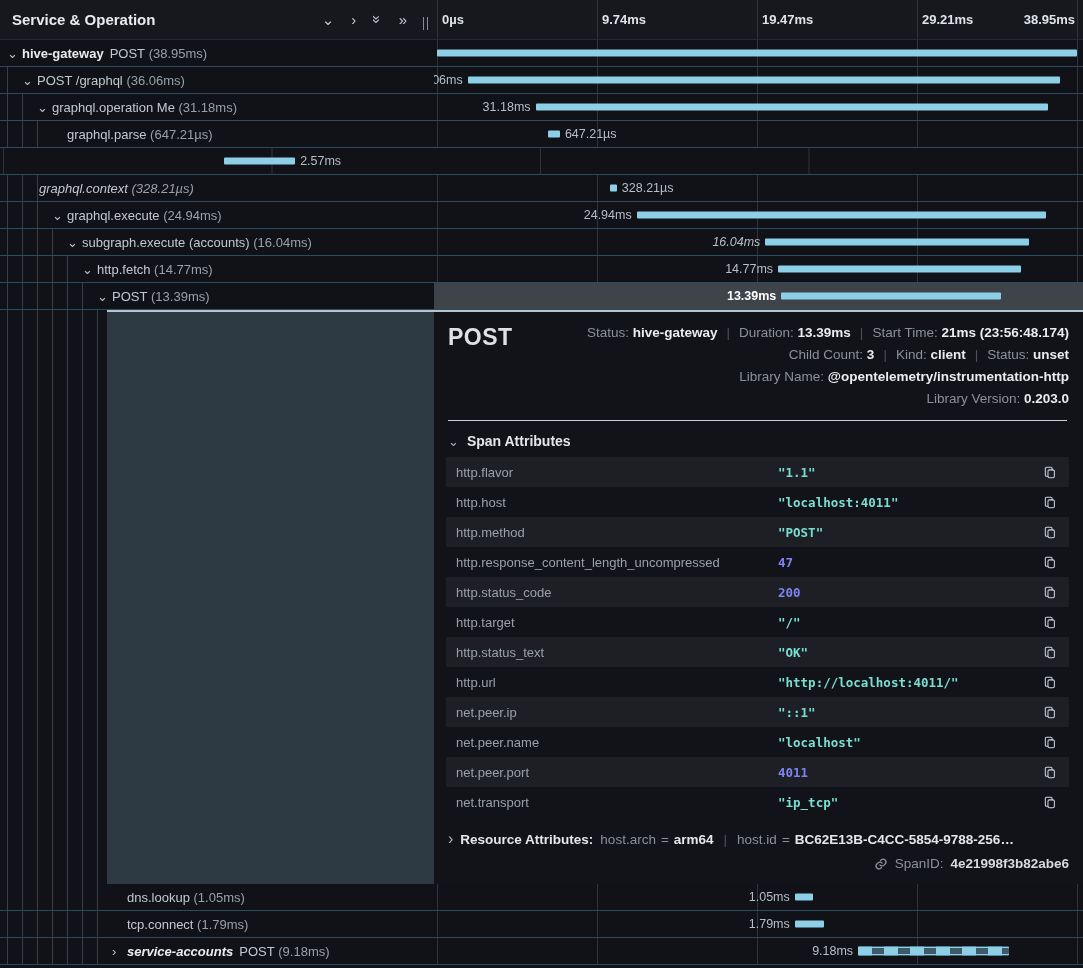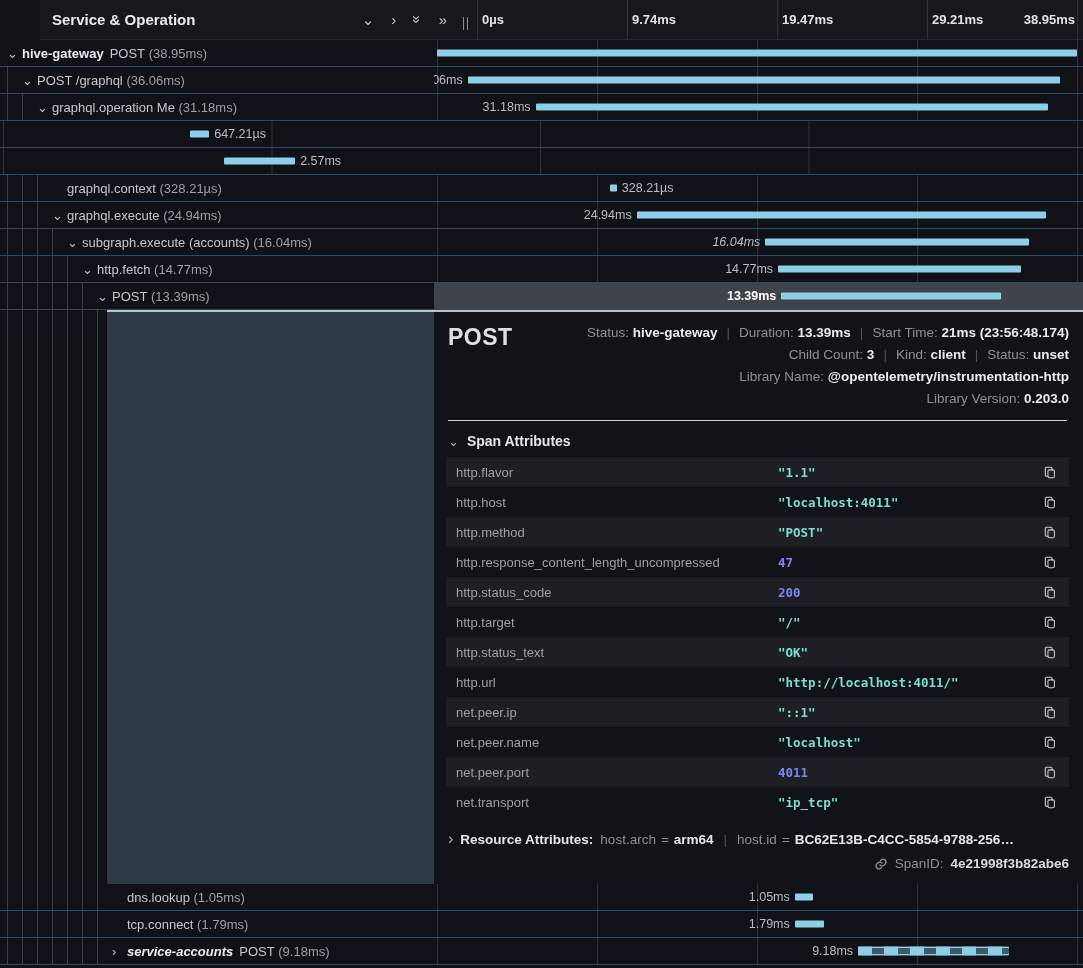--- a/index.html
+++ b/index.html
@@ -19,21 +19,21 @@
     --teal:#79ded1;
     --indigo:#7d84f1;
     --accent-border:#b9c3cb;
   }
   *{box-sizing:border-box}
   html,body{margin:0;padding:0;background:#0c0d10;}
   body{font-family:"Liberation Sans", sans-serif;}
   .app{width:1083px;height:968px;display:flex;flex-direction:column;overflow:hidden;background:var(--bg);color:var(--text);}
 
   
-  .topbar{display:flex;height:40px;flex:0 0 40px;margin-left:40px;}
+  .topbar{display:flex;height:40px;flex:0 0 40px;}
   .topbar-left{flex:0 0 434px;display:flex;align-items:center;padding:0 4px 0 12px;background:var(--bg2);border-bottom:1px solid #262a31;}
   .tb-title{flex:1;font-size:15px;font-weight:700;color:var(--bright);white-space:nowrap;}
   .tb-icons{display:flex;align-items:center;gap:17px;margin-right:12px;}
   .tb-icon{color:#c7ccd3;font-size:15px;line-height:1;cursor:pointer;display:inline-block;}
   .tb-icon.rot90{transform:rotate(90deg);}
   .resizer{width:5px;height:13px;border-left:1px solid #878d95;border-right:1px solid #878d95;margin:8px 2px 0 4px;cursor:col-resize;}
   .topbar-right{flex:1;position:relative;background:var(--bg2);border-bottom:1px solid #262a31;}
   .ruler-tick{position:absolute;top:0;bottom:0;display:flex;align-items:center;padding-left:5px;font-size:13px;font-weight:700;color:#e0e4e9;white-space:nowrap;}
   .ruler-tick.last{padding-left:0;padding-right:2px;}
 
@@ -160,37 +160,42 @@
           <span class="op-dur">&nbsp;(31.18ms)</span>
         </div>
         <div class="row-right">
           <div class="track">
             <div class="bar" style="left: 15.4%; width: 80.1%;"></div>
             <div class="bar-label" style="right: calc(84.6% + 5px);">31.18ms</div>
           </div>
         </div>
       </div>
       <div class="row">
+        <div class="row-left" style="padding-left: 52px; background-size: 31px 100%;">
+          <span class="expander"></span>
+          <span class="op-name">graphql.parse</span>
+          <span class="op-dur">&nbsp;(647.21µs)</span>
+        </div>
         <div class="row-right">
           <div class="track">
             <div class="bar" style="left: 17.4%; width: 1.8%;"></div>
             <div class="bar-label" style="left: calc(19.2% + 5px);">647.21µs</div>
           </div>
         </div>
       </div>
       <div class="row">
         <div class="row-right">
           <div class="track">
             <div class="bar" style="left: 20.6%; width: 6.6%;"></div>
             <div class="bar-label" style="left: calc(27.2% + 5px);">2.57ms</div>
           </div>
         </div>
       </div>
       <div class="row">
-        <div class="row-left" style="padding-left: 52px; background-size: 31px 100%;">
+        <div class="row-left" style="padding-left: 24px; background-size: 31px 100%; font-style: italic;">
           <span class="expander"></span>
           <span class="op-name">graphql.context</span>
           <span class="op-dur">&nbsp;(328.21µs)</span>
         </div>
         <div class="row-right">
           <div class="track">
             <div class="bar" style="left: 27.1%; width: 1%;"></div>
             <div class="bar-label" style="left: calc(28.1% + 5px);">328.21µs</div>
           </div>
         </div>

